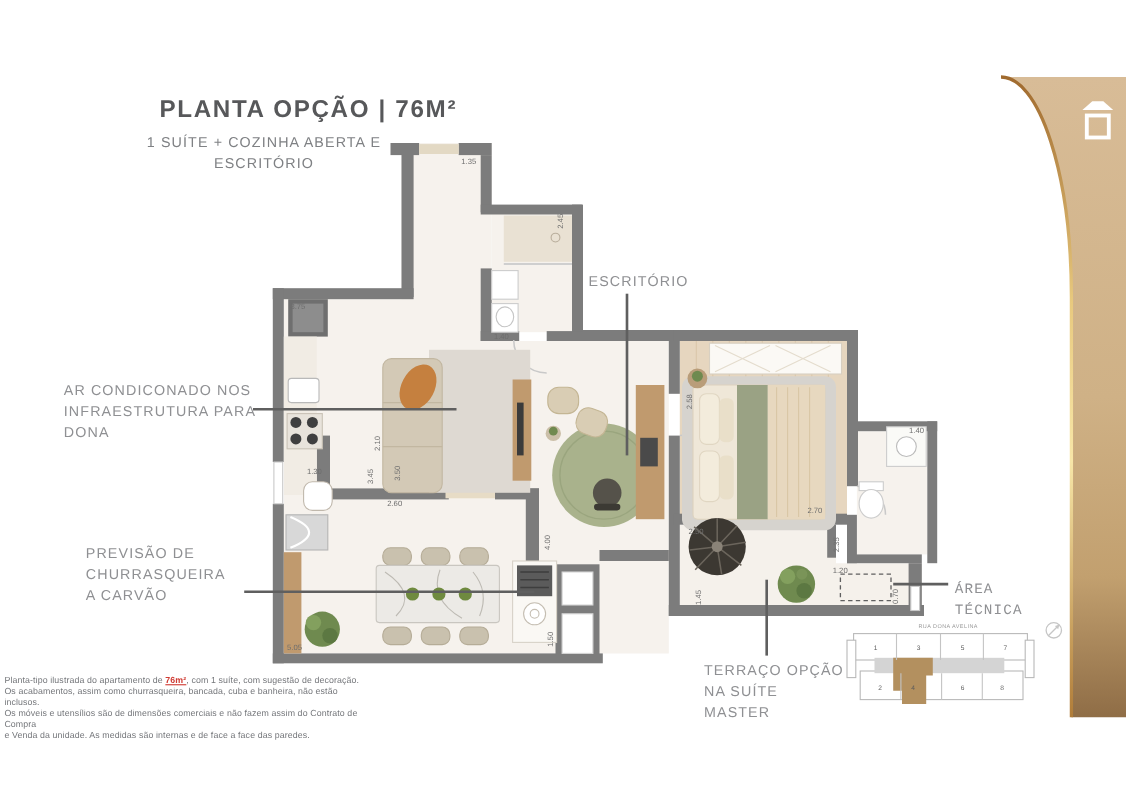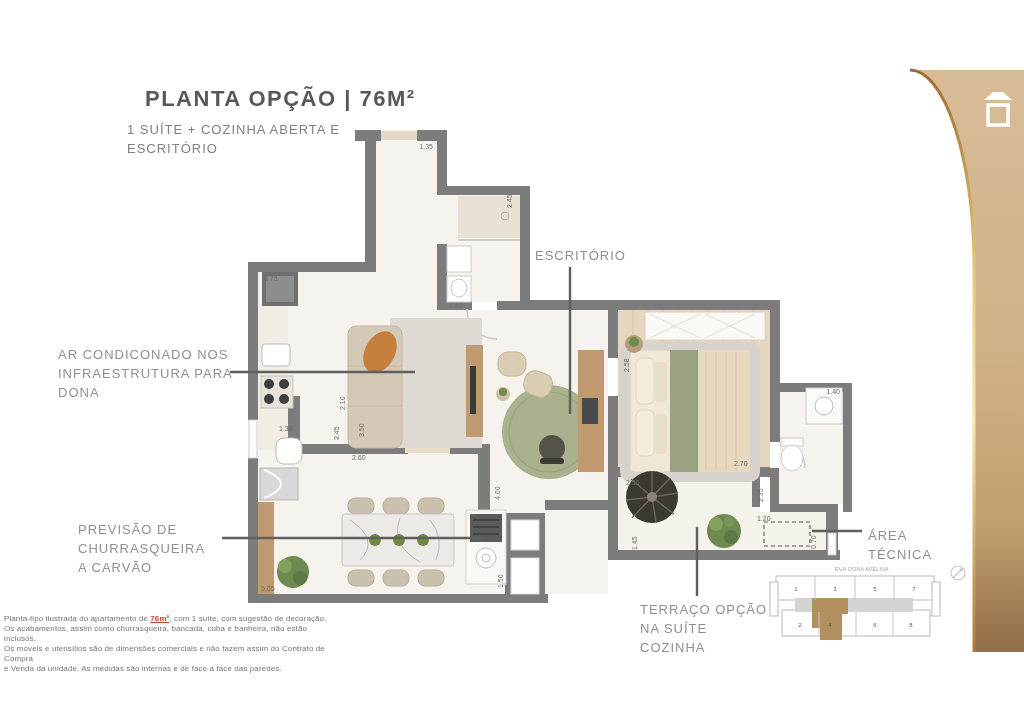--- a/index.html
+++ b/index.html
@@ -1,27 +1,27 @@
 <!DOCTYPE html>
 <html><head>
 <meta charset="utf-8">
 <style>
   html,body{margin:0;padding:0;background:#ffffff;}
   #page{position:relative;width:1024px;height:724px;background:#fff;overflow:hidden;
         font-family:"Liberation Sans",sans-serif;}
   svg{position:absolute;left:0;top:0;}
   .ovl{position:absolute;color:#8f9093;}
   #title{left:145px;top:86px;font-size:22px;font-weight:bold;color:#57585a;letter-spacing:1.5px;}
-  #subtitle{left:127px;top:120px;width:276px;text-align:left;font-size:13px;color:#7f8184;
+  #subtitle{left:102px;top:120px;width:276px;text-align:center;font-size:13px;color:#7f8184;
             letter-spacing:1px;line-height:19px;}
   .plan-label{font-size:13px;letter-spacing:1px;line-height:19px;color:#8f9093;}
   #lbl-escritorio{left:535px;top:246px;}
   #lbl-infra{left:58px;top:345px;width:200px;}
-  #lbl-churras{left:78px;top:520px;width:170px;}
-  #lbl-area{left:868px;top:526px;}
+  #lbl-churras{left:78px;top:493px;width:170px;}
+  #lbl-area{left:868px;top:526px;font-family:Liberation Mono, monospace;}
   #lbl-terraco{left:640px;top:600px;width:160px;}
   #disclaimer{left:4px;top:614px;width:330px;font-size:8px;line-height:10px;color:#74767a;letter-spacing:0.1px;}
   .hl{color:#cf3a32;font-weight:bold;text-decoration:underline;}
   .dim{font-size:7px;fill:#6e6e6e;font-family:"Liberation Sans",sans-serif;}
   .kpnum{font-size:6px;fill:#5b5b5b;font-family:"Liberation Sans",sans-serif;}
   .street{font-size:5px;fill:#9a9a9a;letter-spacing:0.4px;font-family:"Liberation Sans",sans-serif;}
   .wall{fill:#7c7c7c;}
   .floor{fill:#f6f2ed;}
   .leader{stroke:#5f5f5f;stroke-width:2.4;}
 </style>
@@ -345,21 +345,21 @@
 </div>
 
 <div class="ovl plan-label" id="lbl-area">
   <div>ÁREA</div>
   <div>TÉCNICA</div>
 </div>
 
 <div class="ovl plan-label" id="lbl-terraco">
   <div>TERRAÇO OPÇÃO</div>
   <div>NA SUÍTE</div>
-  <div>COZINHA</div>
+  <div>MASTER</div>
 </div>
 
 <div class="ovl" id="disclaimer">
   <div><span>Planta-tipo ilustrada do apartamento de </span><span class="hl">76m²</span><span>, com 1 suíte, com sugestão de decoração.</span></div>
   <div>Os acabamentos, assim como churrasqueira, bancada, cuba e banheira, não estão inclusos.</div>
   <div>Os móveis e utensílios são de dimensões comerciais e não fazem assim do Contrato de Compra</div>
   <div>e Venda da unidade. As medidas são internas e de face a face das paredes.</div>
 </div>
 
 </div>

